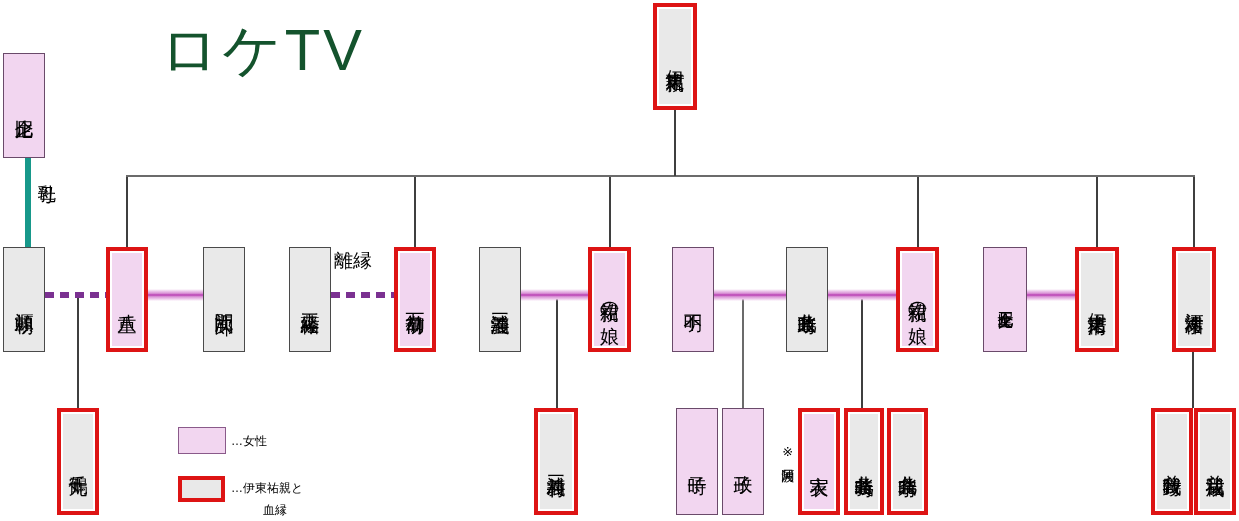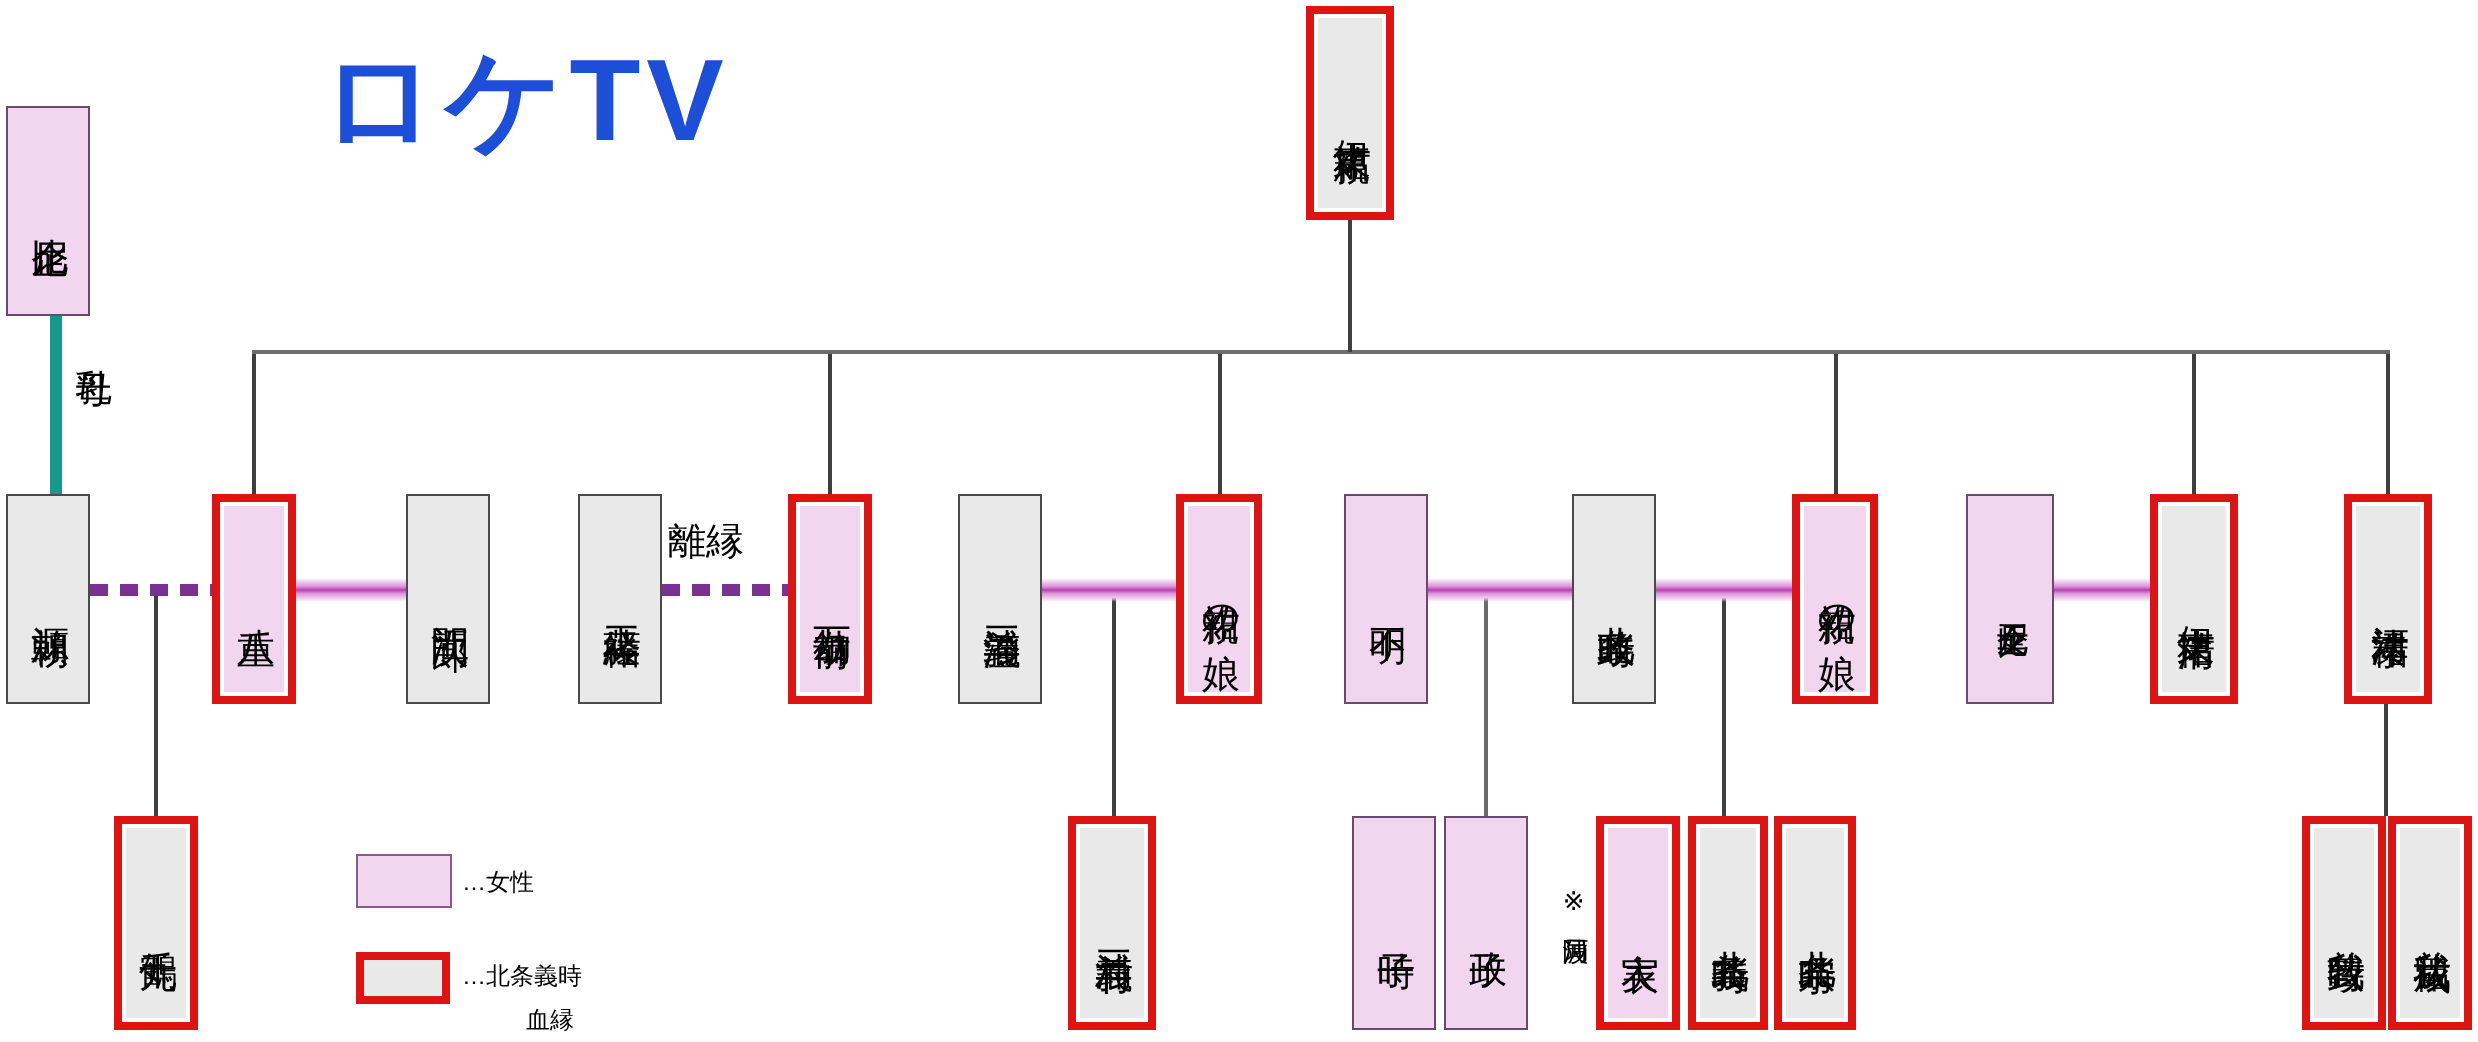--- a/index.html
+++ b/index.html
@@ -2,21 +2,21 @@
 <html style="--pink: #f2d6f0; --gray: #e9e9e9; --red: #dd1414; --teal: #17988a; --magenta: #b83db3; --purple: #7b3191;"><head>
 <meta charset="utf-8">
 <style>
   html,body { margin:0; padding:0; background:#fff; }
   #stage {
     position:relative; width:1239px; height:521px; background:#ffffff;
     font-family:"Liberation Sans","DejaVu Sans",sans-serif; overflow:hidden;
   }
   .watermark {
     position:absolute; left:160px; top:12px;
-    font-size:58px; font-weight:bold; color:#1d4ed8; letter-spacing:3px;
+    font-size:58px; font-weight:normal; color:#14532d; letter-spacing:3px;
     user-select:none;
   }
   .box {
     position:absolute; box-sizing:border-box;
     display:flex; align-items:center; justify-content:center;
     writing-mode:vertical-rl; text-orientation:upright;
     font-size:19px; line-height:1.05; color:#000;
     background:var(--gray); border:1.5px solid #4a4a4a;
     letter-spacing:1px;
   }
@@ -37,21 +37,21 @@
   }
   .conn.dashed {
     background:repeating-linear-gradient(to right,
       var(--purple) 0px, var(--purple) 9px, rgba(0,0,0,0) 9px, rgba(0,0,0,0) 15px);
   }
   .vtext {
     position:absolute; writing-mode:vertical-rl; text-orientation:upright;
     color:#000; line-height:1.1;
   }
   .label-wetnurse { left:36px; top:170px; font-size:18px; letter-spacing:2px; }
-  .label-divorce  { position:absolute; left:334px; top:258px; font-size:19px; color:#000; }
+  .label-divorce  { position:absolute; left:334px; top:248px; font-size:19px; color:#000; }
   .label-awa      { left:780px; top:444px; font-size:13px; letter-spacing:0; }
   .legend-swatch { position:absolute; box-sizing:border-box; }
   .legend-swatch.female {
     left:178px; top:427px; width:48px; height:27px;
     background:var(--pink); border:1.5px solid #8a5a8a;
   }
   .legend-swatch.blood {
     left:178px; top:476px; width:47px; height:26px;
     background:var(--gray); border:4px solid var(--red);
   }
@@ -88,21 +88,21 @@
     <div class="conn teal" style="left: 25px; top: 157px; width: 6px; height: 91px;"></div>
 
   <div class="vtext label-wetnurse">乳母</div>
   <div class="label-divorce">離縁</div>
   <div class="vtext label-awa">※阿波局</div>
 
   <div class="legend-swatch female"></div>
   <div class="legend-text female">…女性</div>
   <div class="legend-swatch blood"></div>
   <div class="legend-text blood">
-    <span class="line1">…北条義時</span>
+    <span class="line1">…伊東祐親と</span>
     <span class="line2">血縁</span>
   </div>
 <div class="box blood" style="left: 653px; top: 3px; width: 44px; height: 107px;">伊東祐親</div>
     <div class="box pink" style="left: 3px; top: 53px; width: 42px; height: 105px;">比企尼</div>
     <div class="box" style="left: 3px; top: 247px; width: 42px; height: 105px;">源頼朝</div>
     <div class="box pink blood" style="left: 106px; top: 247px; width: 42px; height: 105px;">八重</div>
     <div class="box" style="left: 203px; top: 247px; width: 42px; height: 105px;">江間次郎</div>
     <div class="box" style="left: 289px; top: 247px; width: 42px; height: 105px;">工藤祐経</div>
     <div class="box pink blood" style="left: 394px; top: 247px; width: 42px; height: 105px;">万劫御前</div>
     <div class="box" style="left: 479px; top: 247px; width: 42px; height: 105px;">三浦義澄</div>

